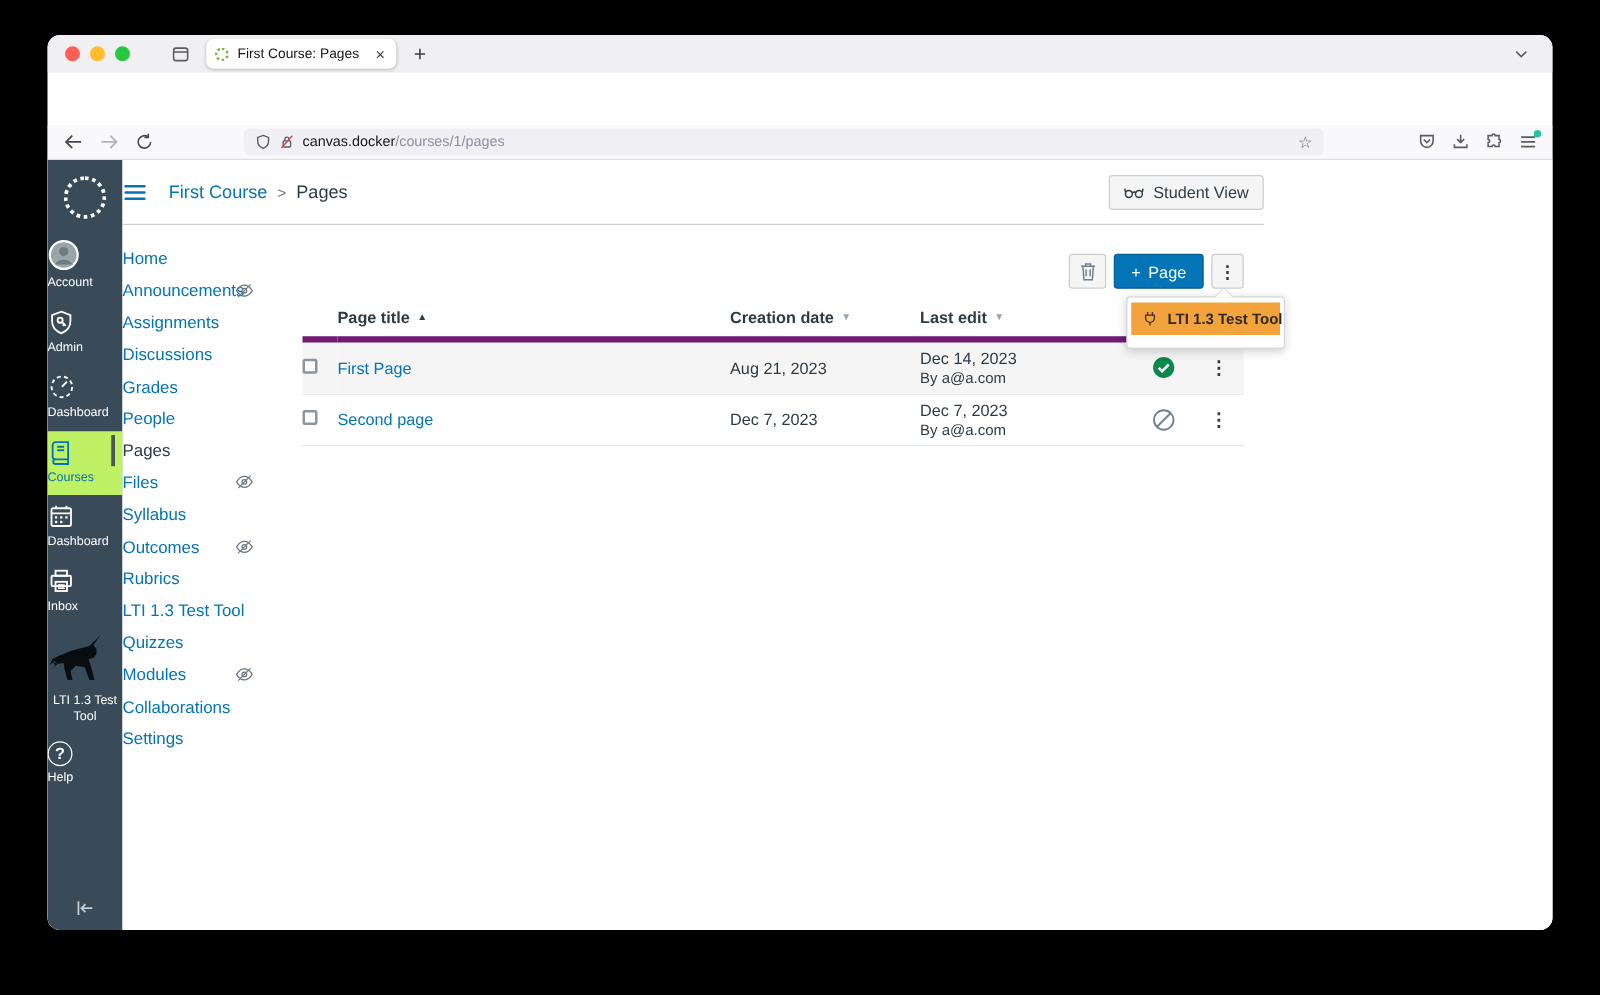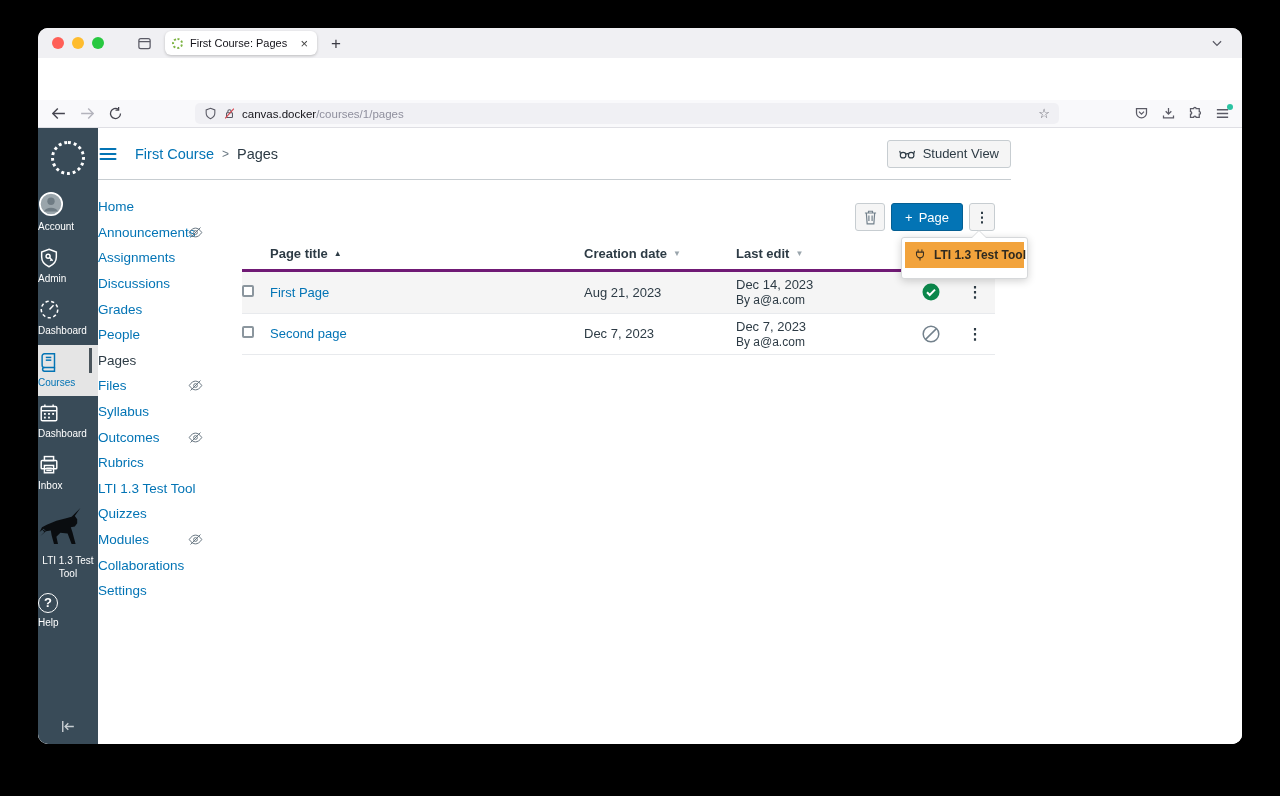--- a/index.html
+++ b/index.html
@@ -43,21 +43,21 @@
   .menu-dot{position:absolute;top:-2px;right:-3px;width:6px;height:6px;border-radius:50%;background:#2ac3a2;}
 
   
   .app{flex:1;display:flex;background:#fff;min-height:0;}
 
   .global-nav{width:60px;background:var(--nav-bg);display:flex;flex-direction:column;align-items:center;
     flex-shrink:0;color:#fff;}
   .gn-logo{margin:13px 0 10px;width:34px;height:34px;border:3px dotted #fff;border-radius:50%;}
   .gn-item{width:100%;padding:6px 0 7px;display:flex;flex-direction:column;align-items:flex-start;gap:4px;
     font-size:10px;cursor:pointer;text-align:center;line-height:1.25;}
-  .gn-item.active{background:#e5e5e5;color:var(--brand);}
+  .gn-item.active{background:#bef264;color:var(--brand);}
   .gn-help-icon{width:20px;height:20px;border:1.7px solid currentColor;border-radius:50%;display:flex;
     align-items:center;justify-content:center;font-size:13px;font-weight:bold;}
   .gn-collapse{margin-top:auto;margin-bottom:8px;align-self:flex-start;padding-left:20px;cursor:pointer;color:#c7cdd1;}
 
   .content{flex:1;display:flex;flex-direction:column;min-width:0;background:#fff;}
   .page-header{height:51px;display:flex;align-items:center;width:913px;flex-shrink:0;}
   .hamburger{color:var(--brand);margin-right:17px;cursor:pointer;}
   .breadcrumb{font-size:14.5px;display:flex;align-items:center;}
   .bc-course{color:var(--brand);cursor:pointer;}
   .bc-sep{color:#6a7883;padding:0 8px;font-size:12px;}
@@ -85,21 +85,21 @@
   .dropdown{position:absolute;top:57px;right:-17px;width:127px;background:#fff;border:1px solid #d6d8da;
     border-radius:3px;box-shadow:0 2px 8px rgba(0,0,0,.18);padding:4px 3px 10px;z-index:5;}
   .dropdown::before{content:"";position:absolute;top:-8px;right:40px;border:8px solid transparent;
     border-top:none;border-bottom:8px solid #d6d8da;}
   .dropdown::after{content:"";position:absolute;top:-7px;right:41px;border:7px solid transparent;
     border-top:none;border-bottom:7px solid #fff;}
   .dd-item{background:var(--orange);padding:6px 8px;font-size:12px;font-weight:bold;color:#2f2a20;
     display:flex;align-items:center;gap:7px;white-space:nowrap;cursor:pointer;}
 
   .pages-table{width:753px;margin-top:12px;border-collapse:collapse;font-size:13px;color:var(--ink);table-layout:fixed;}
-  .pages-table th{text-align:left;padding:3px 0 8px;font-weight:bold;border-bottom:3px solid #701a75;font-size:13px;}
+  .pages-table th{text-align:left;padding:3px 0 8px;font-weight:bold;border-bottom:5px solid #701a75;font-size:13px;}
   .col-cb{width:28px;} .col-title{width:314px;} .col-created{width:152px;} .col-edit{width:170px;}
   .col-status{width:50px;} .col-kebab{width:39px;}
   .sort-asc{font-size:8px;color:#2d3b45;margin-left:6px;vertical-align:2px;}
   .sort-def{font-size:8px;color:#9aa5ac;margin-left:6px;vertical-align:2px;}
   .pages-table td{border-bottom:1px solid #e8eaed;padding:5px 0;height:37px;vertical-align:middle;}
   tr.row-alt td{background:#f5f5f5;}
   .cb{width:12px;height:12px;border:2px solid #8b969e;border-radius:2px;display:inline-block;background:#fff;cursor:pointer;}
   .page-link{color:var(--brand);cursor:pointer;}
   .by-line{font-size:12px;line-height:1.2;}
   .edit-date{line-height:1.25;}

